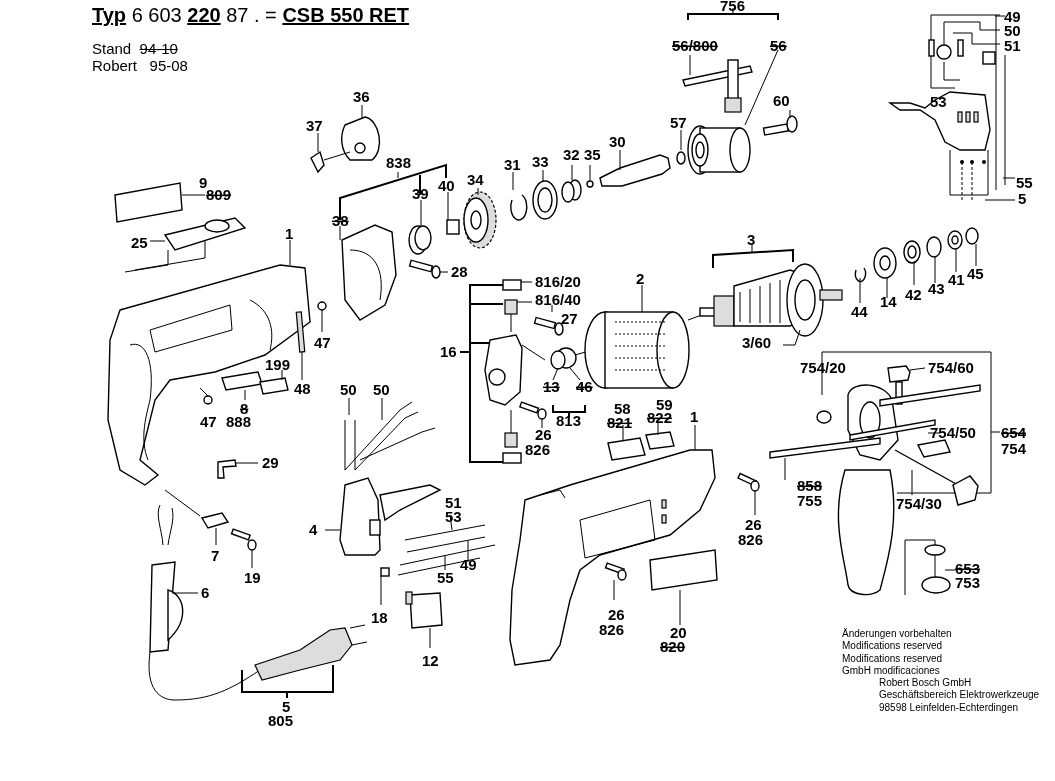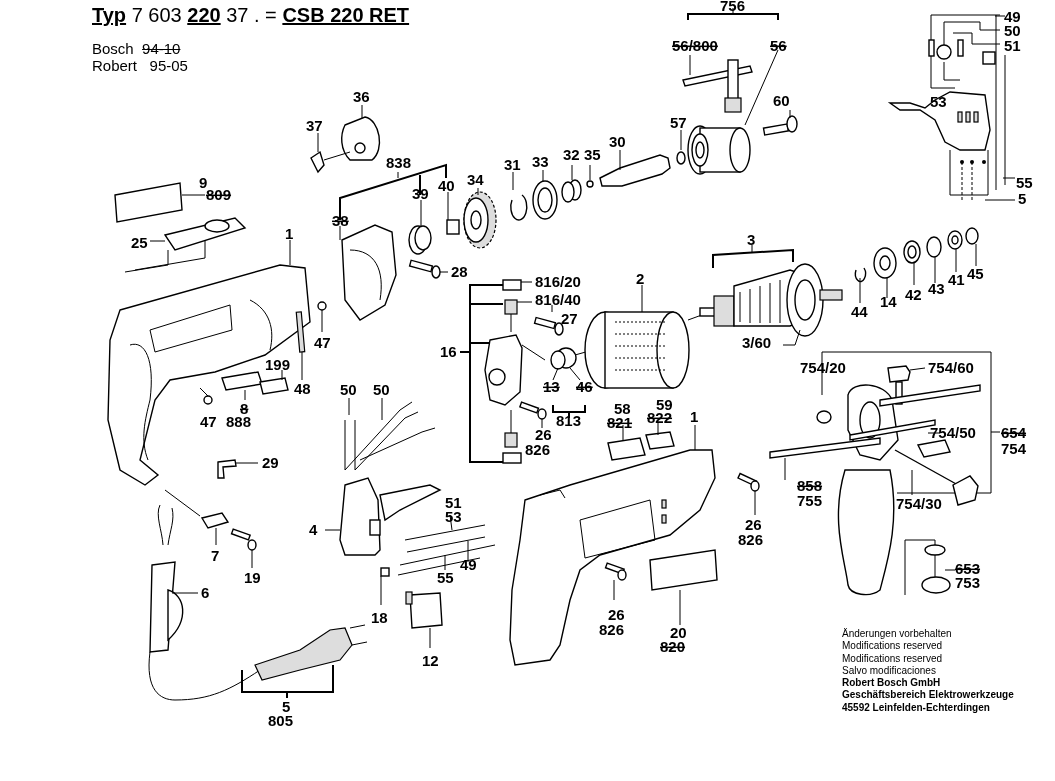--- a/index.html
+++ b/index.html
@@ -10,39 +10,39 @@
     .hdr-sub { position: absolute; left: 92px; font-size: 15px; white-space: nowrap; }
     .struck { text-decoration: line-through; margin-top: 41px; }
     svg#diagram { position: absolute; left: 0; top: 0; }
     svg text.lbl { font-family: "Liberation Sans", sans-serif; font-weight: bold; font-size: 15px; fill: #000; }
     svg text.lbl.strike { text-decoration: line-through; }
     .part { fill: #fff; stroke: #000; stroke-width: 1.4; }
     .part-g { fill: #ddd; stroke: #000; stroke-width: 1.2; }
     .ln { stroke: #000; stroke-width: 1; fill: none; }
     .br { stroke: #000; stroke-width: 2; fill: none; }
     .notes { position: absolute; left: 842px; top: 628px; font-size: 10px; line-height: 12.3px; white-space: nowrap; }
-    .notes .b { font-weight: bold; }
+    .notes .b { font-weight: normal; margin-left: 37px; }
   </style>
 </head>
 <body>
 
 <div class="hdr-title">
   <b>Typ</b>
-  <span>7 603</span>
+  <span>6 603</span>
   <b>220</b>
-  <span>37 . =</span>
-  <b>CSB 220 RET</b>
+  <span>87 . =</span>
+  <b>CSB 550 RET</b>
 </div>
 <div class="hdr-sub" style="top:40px;">
-  <span>Bosch</span>&nbsp;
+  <span>Stand</span>&nbsp;
   <span class="struck">94-10</span>
 </div>
 <div class="hdr-sub" style="top:57px;">
   <span>Robert</span>&nbsp;&nbsp;
-  <span>95-05</span>
+  <span>95-08</span>
 </div>
 
 <svg id="diagram" width="1055" height="781" viewBox="0 0 1055 781">
 
   <g>
     <path class="br" d="M688,20 V14 H778 V20"></path>
     <line class="ln" x1="733" y1="14" x2="733" y2="8"></line>
     <line class="ln" x1="690" y1="55" x2="690" y2="75"></line>
     <line class="ln" x1="778" y1="50" x2="745" y2="125"></line>
     <path class="part" d="M683,80 L750,66 L752,72 L685,86 Z"></path>
@@ -496,17 +496,17 @@
   <text class="lbl" x="244" y="583">19</text>
   <text class="lbl" x="201" y="598">6</text>
   <text class="lbl" x="282" y="712">5</text>
   <text class="lbl" x="268" y="726">805</text>
 </svg>
 
 <div class="notes">
   <div>Änderungen vorbehalten</div>
   <div>Modifications reserved</div>
   <div>Modifications reserved</div>
-  <div>Salvo modificaciones</div>
+  <div>GmbH modificaciones</div>
   <div class="b">Robert Bosch GmbH</div>
   <div class="b">Geschäftsbereich Elektrowerkzeuge</div>
-  <div class="b">45592 Leinfelden-Echterdingen</div>
+  <div class="b">98598 Leinfelden-Echterdingen</div>
 </div>
 
 </body></html>

